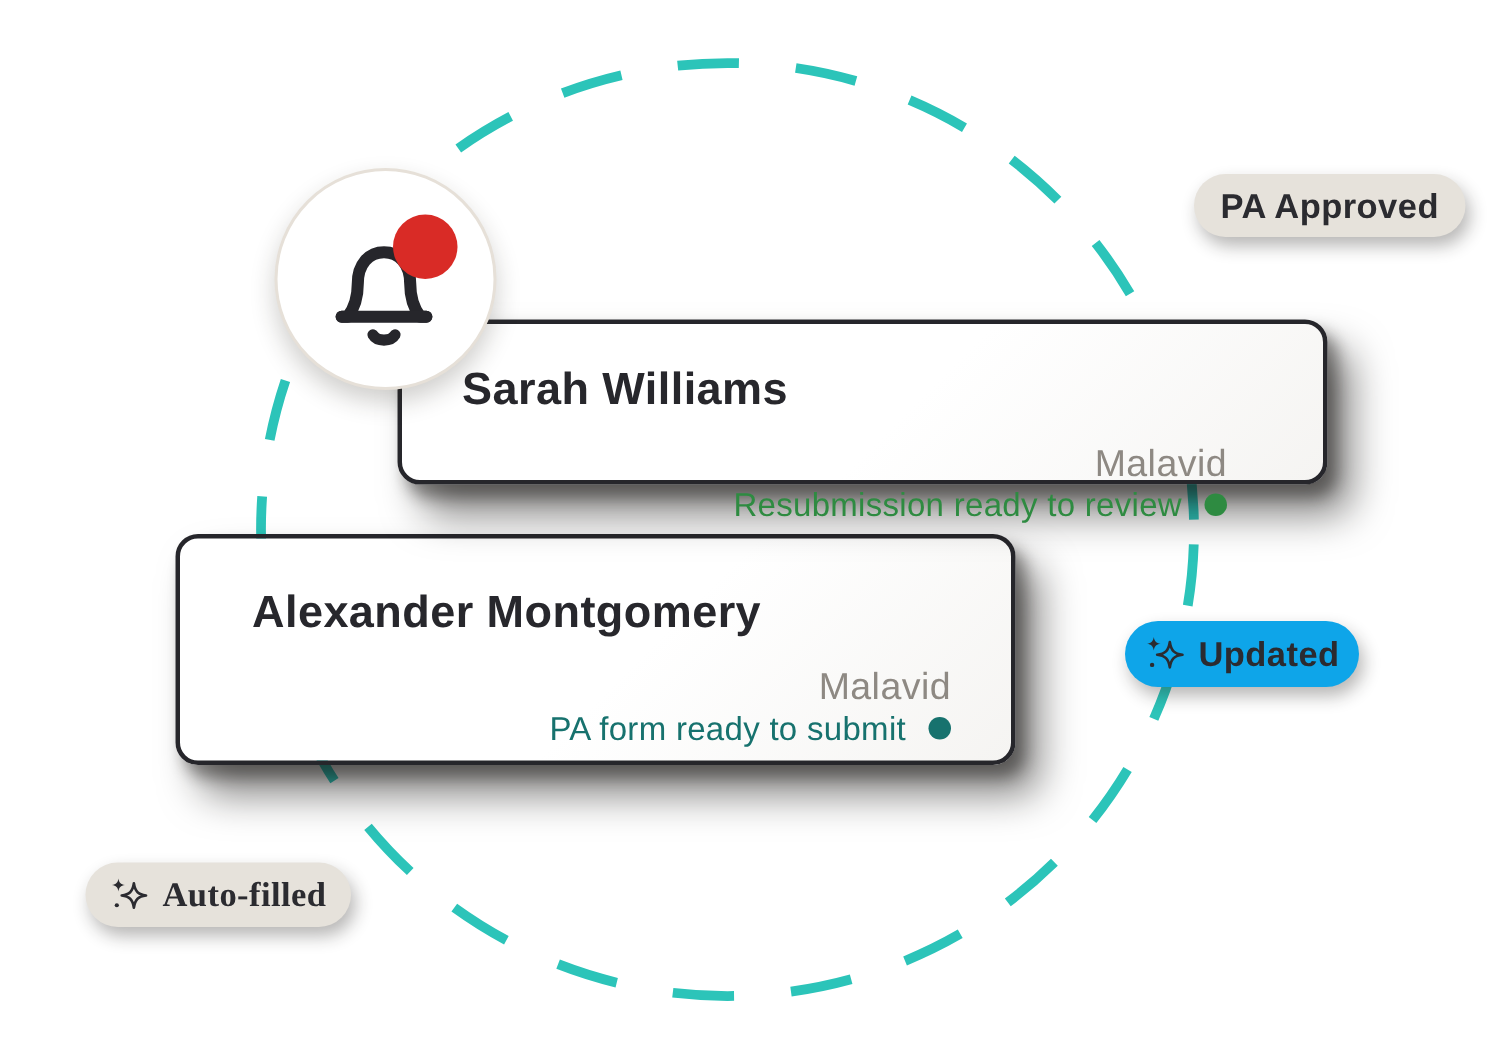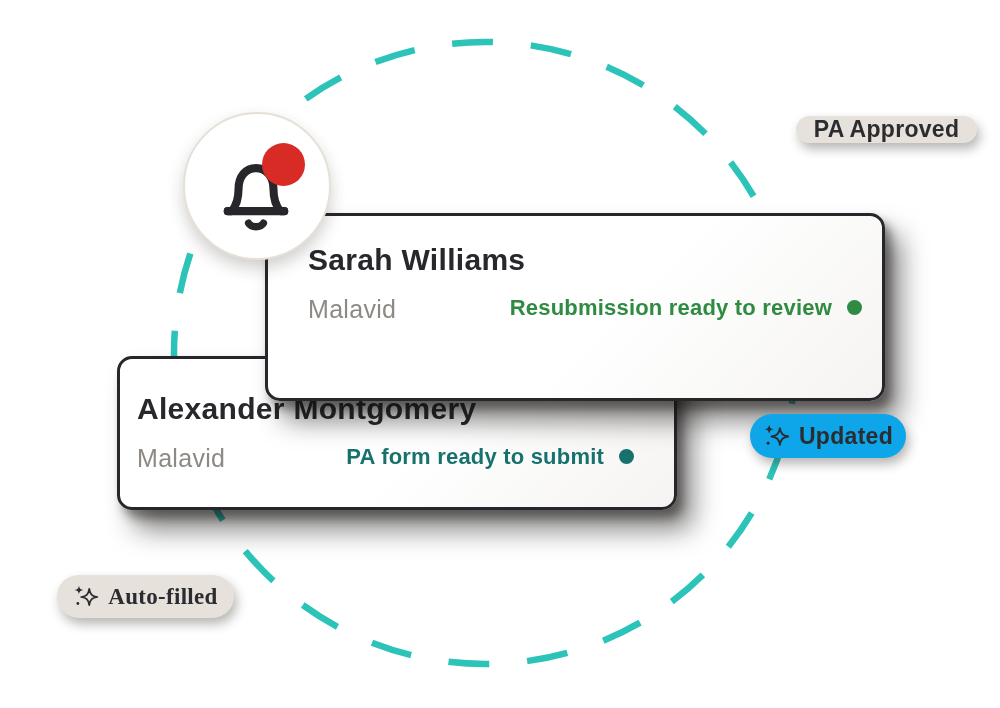--- a/index.html
+++ b/index.html
@@ -10,29 +10,29 @@
   }
   .decor-svg{position:absolute;left:0;top:0;z-index:0;}
 
   
   .notif-card{
     position:absolute;box-sizing:border-box;
     background:linear-gradient(135deg,#ffffff 55%,#f5f4f2 100%);
     border:3px solid #26262b;border-radius:15px;
     box-shadow:6px 8px 10px rgba(18,16,14,.42), 16px 20px 26px rgba(18,16,14,.5);
   }
-  .card-sarah{left:265px;top:213px;width:620px;height:188px;z-index:3;padding:27px 20px 0 40px;}
-  .card-alex{left:117px;top:356px;width:560px;height:154px;z-index:2;padding:33px 40px 0 17px;}
+  .card-sarah{left:265px;top:213px;width:620px;height:110px;z-index:3;padding:27px 64px 0 40px;}
+  .card-alex{left:117px;top:356px;width:560px;height:154px;z-index:2;padding:33px 40px 0 48px;}
   .card-title{
     font-size:30px;font-weight:700;color:#27272c;letter-spacing:.3px;line-height:1.15;
     margin:0 0 17px 0;
   }
-  .card-row{display:flex;align-items:flex-start;justify-content:space-between;}
+  .card-row{display:flex;align-items:flex-end;justify-content:space-between;flex-direction:column;}
   .card-source{font-size:25px;color:#8e8983;letter-spacing:.3px;}
-  .card-status{display:flex;align-items:center;gap:15px;font-size:22px;font-weight:700;letter-spacing:.2px;}
+  .card-status{display:flex;align-items:center;gap:15px;font-size:22px;font-weight:400;letter-spacing:.2px;}
   .status-green{color:#2e8b41;}
   .status-teal{color:#17726e;margin-left:39px;}
   .status-dot{width:15px;height:15px;border-radius:50%;flex:0 0 auto;}
   .dot-green{background:#2e8b41;}
   .dot-teal{background:#17726e;}
 
   
   .bell-bubble{
     position:absolute;left:183px;top:112px;width:144px;height:144px;z-index:4;
     background:#ffffff;border:2px solid #e6e0d8;border-radius:50%;
@@ -42,21 +42,21 @@
   .bell-dot{position:absolute;left:77px;top:29px;width:43px;height:43px;border-radius:50%;background:#d92b26;}
 
   
   .pill{
     position:absolute;display:flex;align-items:center;justify-content:center;gap:9px;
     border-radius:999px;font-size:23px;font-weight:700;color:#2b2b30;letter-spacing:.3px;
     box-shadow:3px 6px 11px rgba(30,28,24,.32);z-index:5;box-sizing:border-box;
   }
   .pill-beige{background:#e6e2db;}
   .pill-mint{background:#0ea5e9;}
-  .pill-pa{left:796px;top:116px;width:181px;height:27px;align-items:center;}
+  .pill-pa{left:796px;top:116px;width:181px;height:42px;align-items:center;}
   .pill-updated{left:750px;top:414px;width:156px;height:44px;}
   .pill-auto{left:57px;top:575px;width:177px;height:43px;font-family:Liberation Serif, serif;}
 </style>
 </head>
 <body>
 
 <div class="stage">
 
   <svg class="decor-svg" width="1000" height="708" viewBox="0 0 1000 708">
     <circle cx="485" cy="353" r="311" fill="none" stroke="#2cc4b9" stroke-width="6.5" stroke-dasharray="41 38" stroke-dashoffset="-10"></circle>

